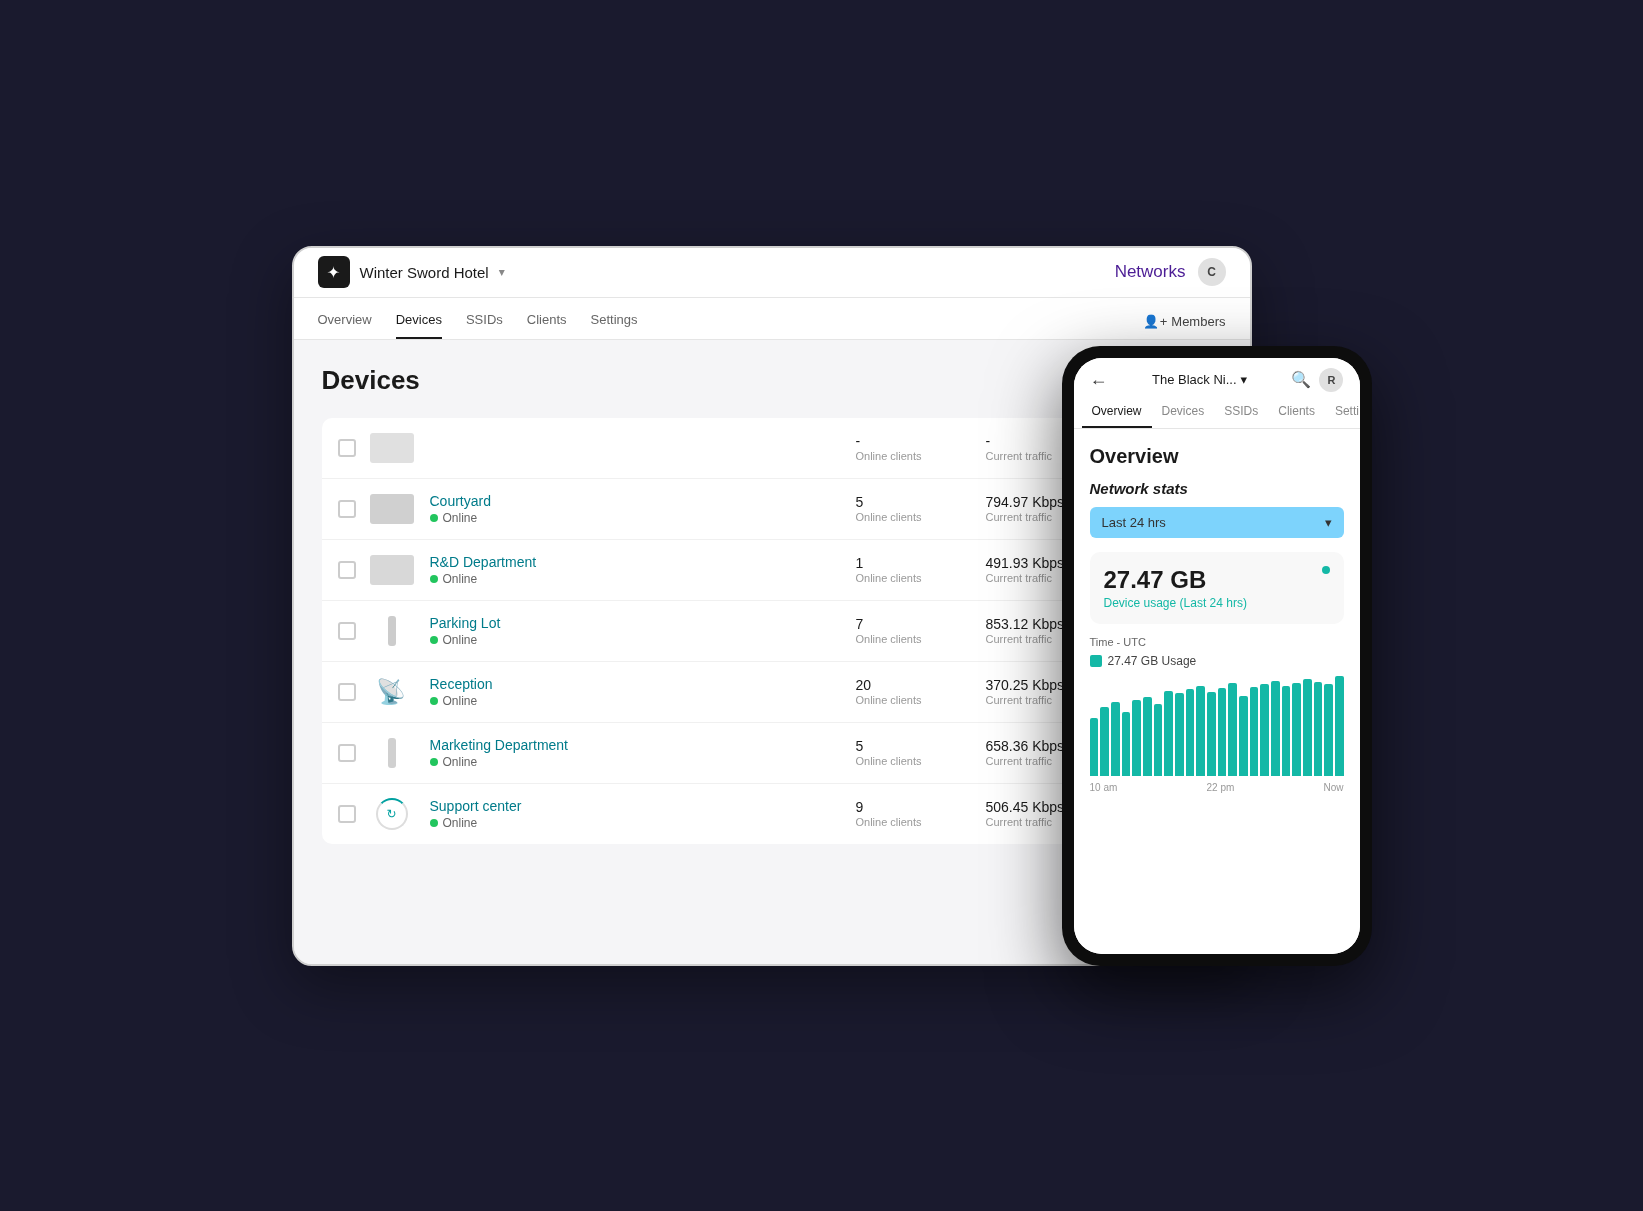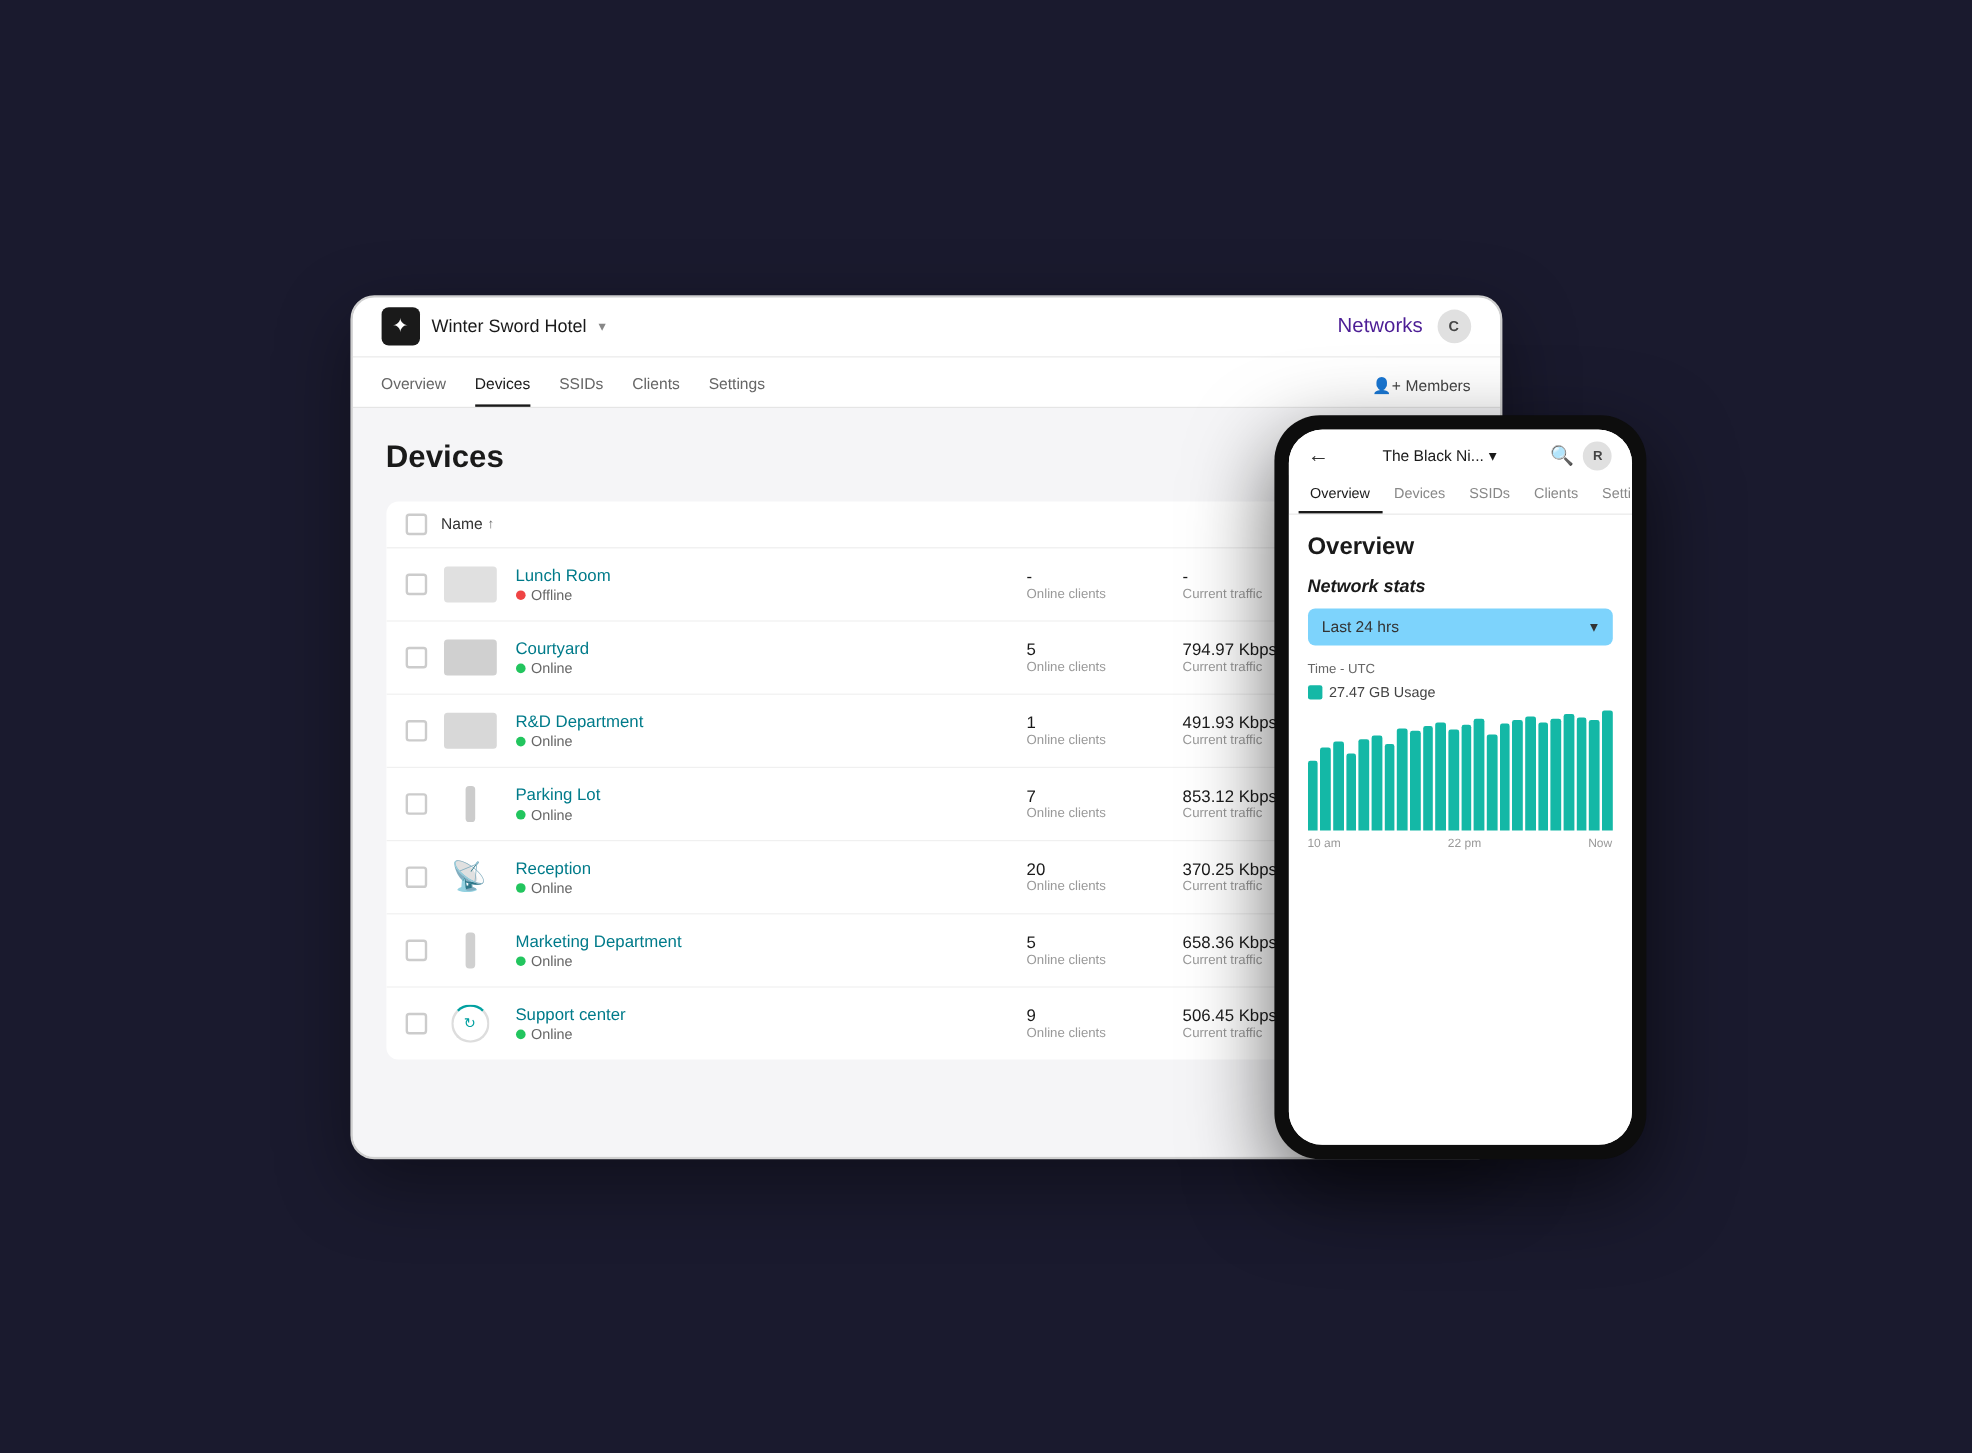--- a/index.html
+++ b/index.html
@@ -565,39 +565,25 @@
     </div>
 
     <div class="tablet-body">
       <div class="page-header">
         <h1 class="page-title">Devices</h1>
         <button class="add-device-btn">Add device</button>
       </div>
 
       <div class="devices-table">
 
-        <div class="table-header-row">
-          <div class="table-checkbox"></div>
-          <div class="col-name-header">
-            <span>Name</span>
-            <span class="sort-icon">↑</span>
-          </div>
-        </div>
 
         <div class="device-row">
           <div class="row-checkbox"></div>
           <div class="device-icon-col">
             <div class="device-icon-placeholder"></div>
-          </div>
-          <div class="device-info">
-            <div class="device-name">Lunch Room</div>
-            <div class="device-status">
-              <div class="status-dot offline"></div>
-              <span>Offline</span>
-            </div>
           </div>
           <div class="device-stats">
             <div class="stat-col">
               <div class="stat-value">-</div>
               <div class="stat-label">Online clients</div>
             </div>
             <div class="stat-col">
               <div class="stat-value">-</div>
               <div class="stat-label">Current traffic</div>
             </div>
@@ -819,20 +805,29 @@
 
       <div class="phone-body">
         <div class="phone-section-title">Overview</div>
         <div class="phone-subsection-title">Network stats</div>
 
         <div class="period-dropdown">
           <span>Last 24 hrs</span>
           <span>▾</span>
         </div>
 
+        <div class="stats-card">
+          <div style="display:flex; justify-content:space-between; align-items:flex-start;">
+            <div>
+              <div class="stats-value">27.47 GB</div>
+              <div class="stats-sub">Device usage (Last 24 hrs)</div>
+            </div>
+            <div class="online-dot-phone"></div>
+          </div>
+        </div>
 
         <div class="utc-label">Time - UTC</div>
         <div class="usage-legend">
           <div class="usage-dot"></div>
           <span>27.47 GB Usage</span>
         </div>
 
         <div class="chart-area" id="phone-chart">
             <div class="chart-bar" style="height: 57.8947%;"></div>
             <div class="chart-bar" style="height: 68.4211%;"></div>

